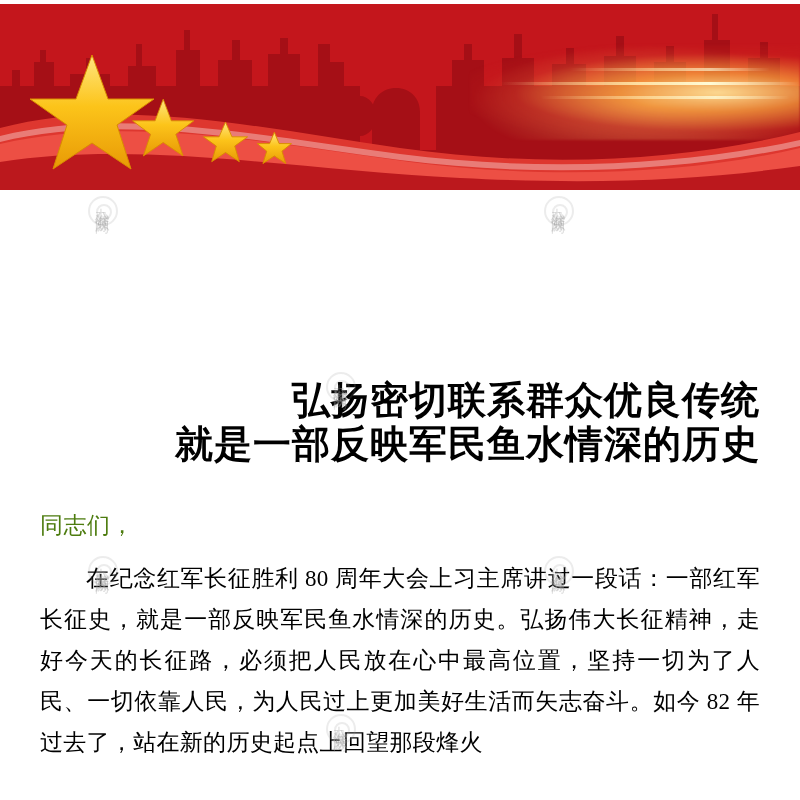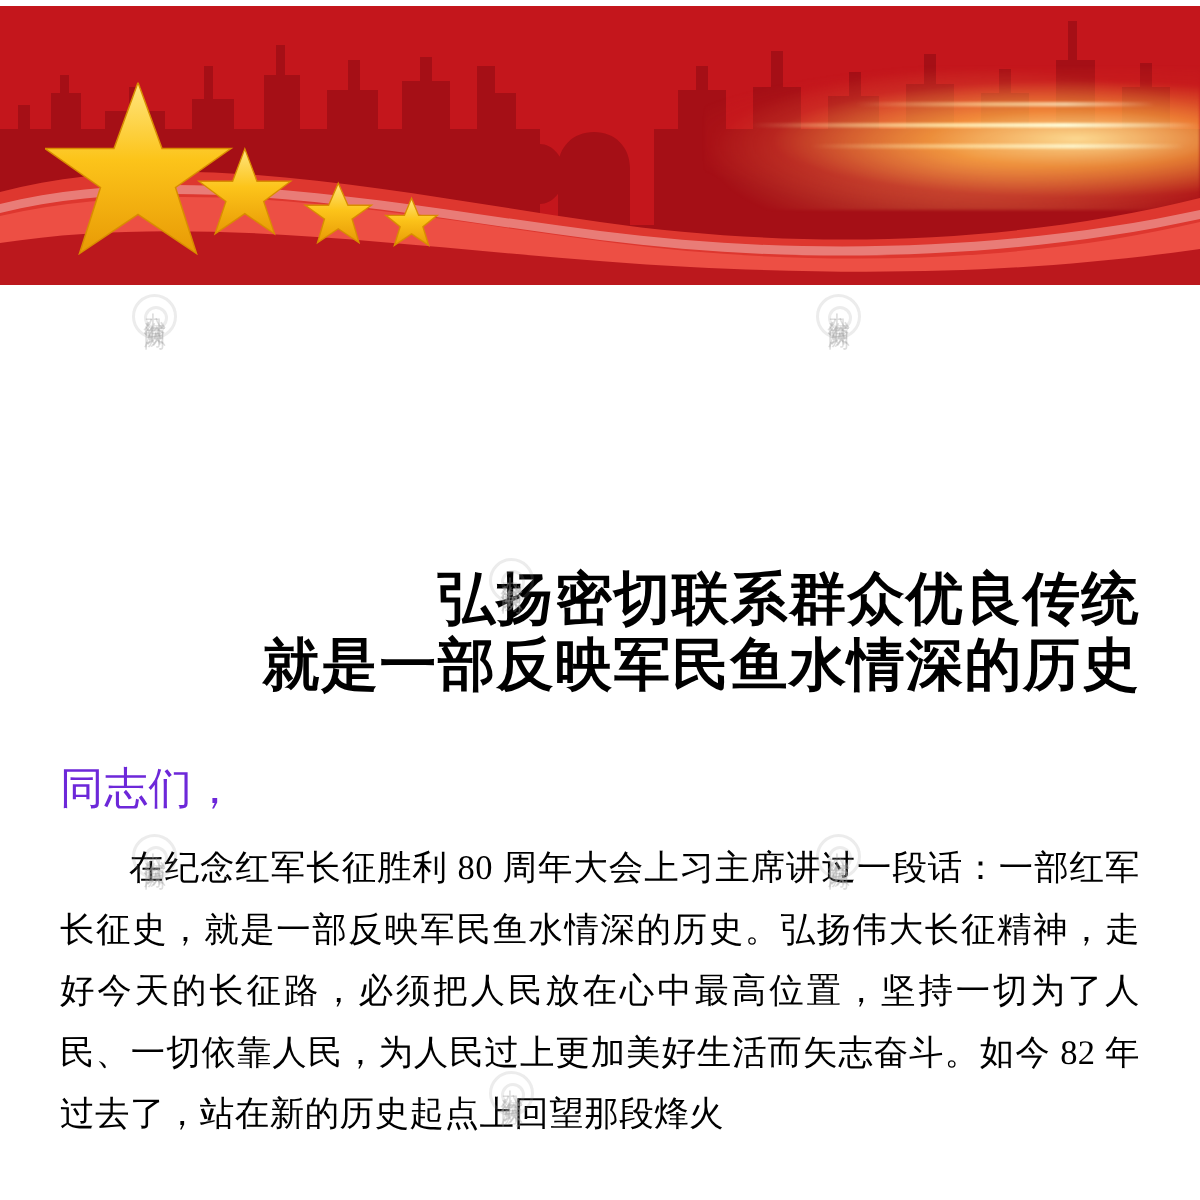--- a/index.html
+++ b/index.html
@@ -86,23 +86,23 @@
     font-size: 38px;
     line-height: 44px;
     color: #000000;
     letter-spacing: 1px;
   }
   .title-line { display: block; }
 
   .spacer-mid { height: 42px; }
 
   .salutation {
-    font-size: 29px;
+    font-size: 23px;
     line-height: 36px;
-    color: #6d28d9;
+    color: #4d7c0f;
     letter-spacing: 0.5px;
   }
 
   .para {
     font-size: 23px;
     line-height: 41px;
     color: #000000;
     text-indent: 2em;
     text-align: justify;
     margin-top: 14px;

